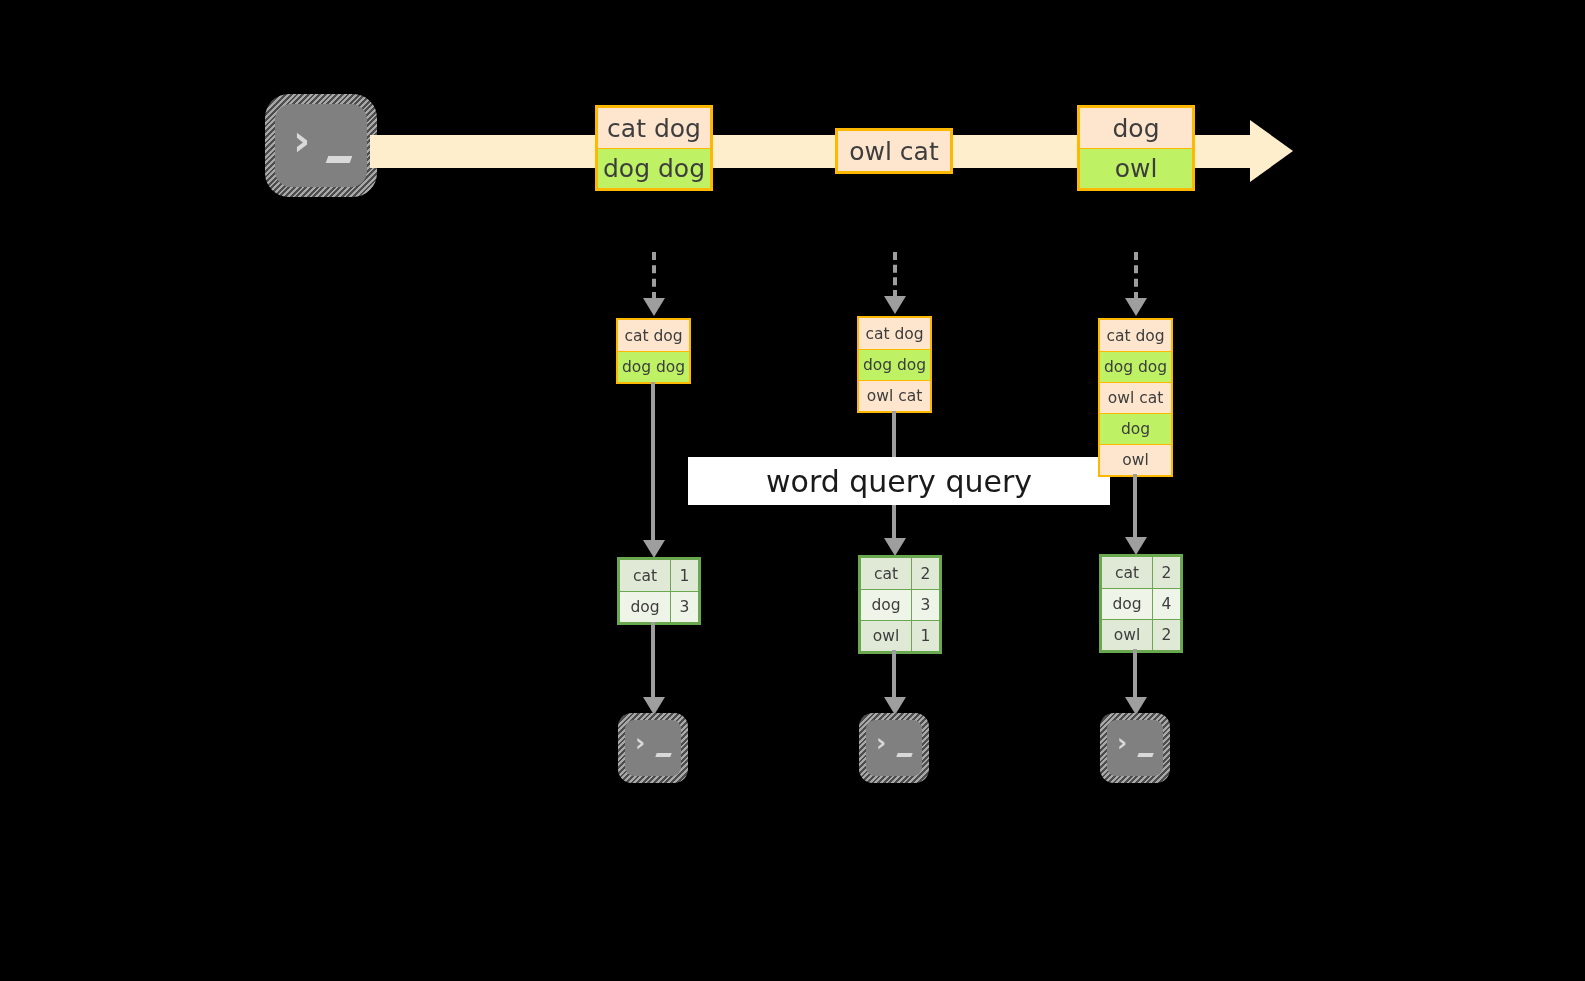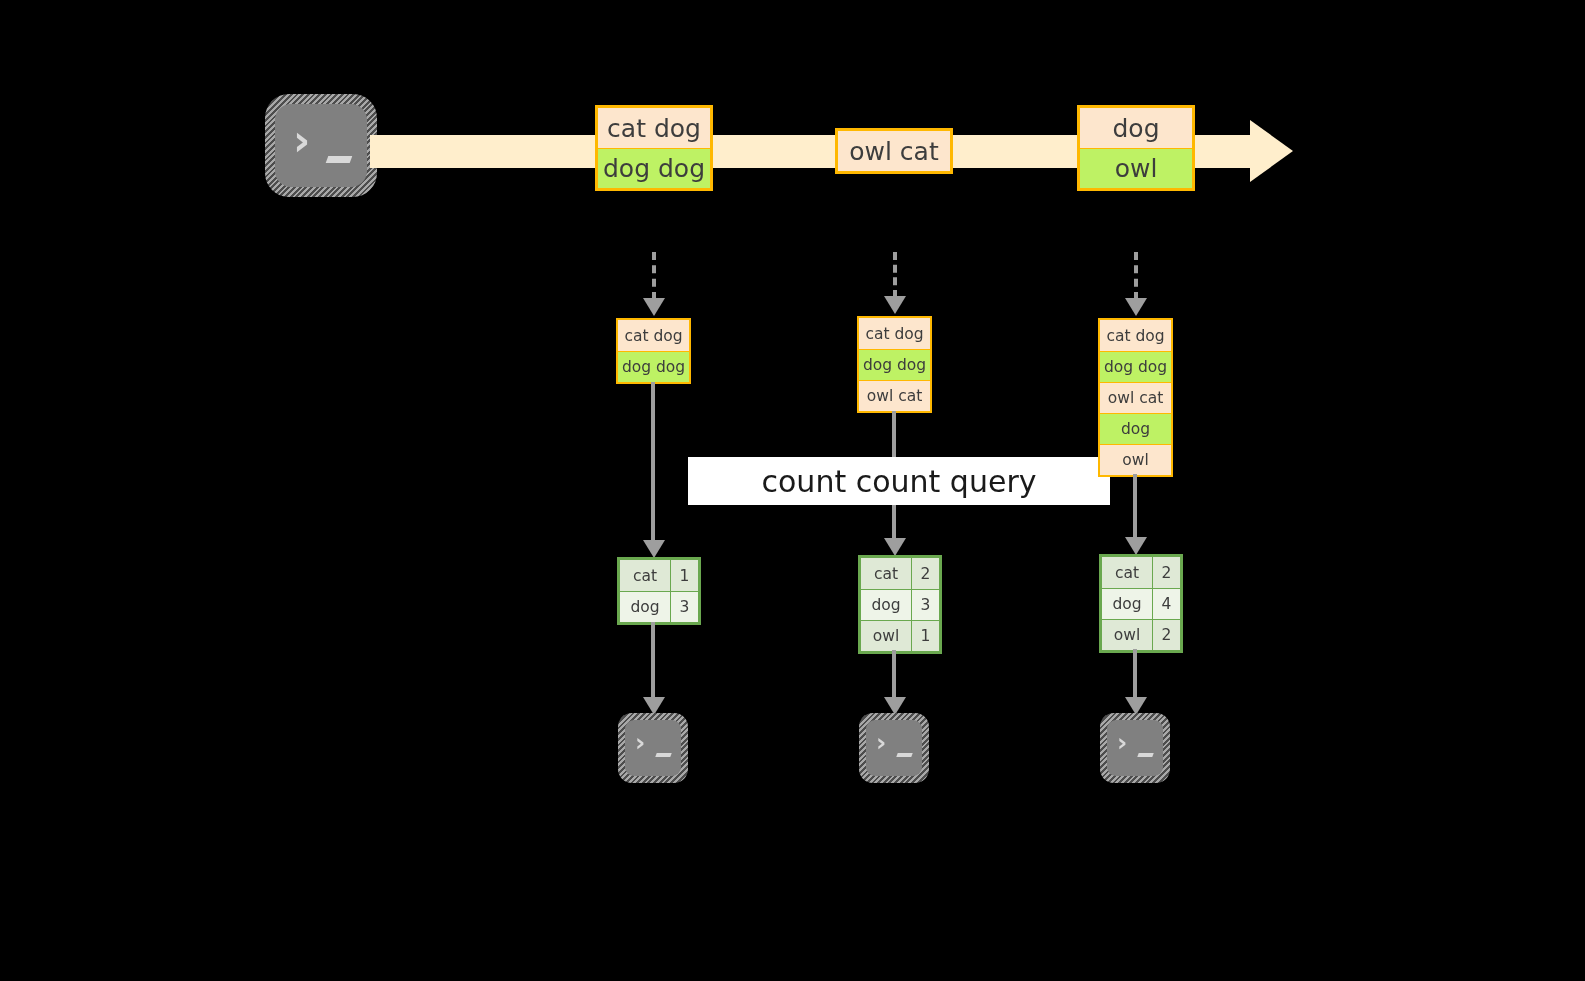--- a/index.html
+++ b/index.html
@@ -247,21 +247,21 @@
   <div class="vhead" style="left:884px; top:697px;"></div>
 
   <div class="terminal small" style="left:859px; top:713px;">
     <div class="screen">
       <span class="chev">›</span>
       <span class="dash"></span>
     </div>
   </div>
 
   <div class="banner" style="left:688px; top:457px; width:422px; height:48px;">
-    <span class="banner-label">count count query</span>
+    <span class="banner-label">word query query</span>
   </div>
 
   <div class="rec mini" style="left:1098px; top:318px; width:75px;">
     <div class="cell shade">cat dog</div>
     <div class="cell">dog dog</div>
     <div class="cell shade">owl cat</div>
     <div class="cell">dog</div>
     <div class="cell shade">owl</div>
   </div>
 

